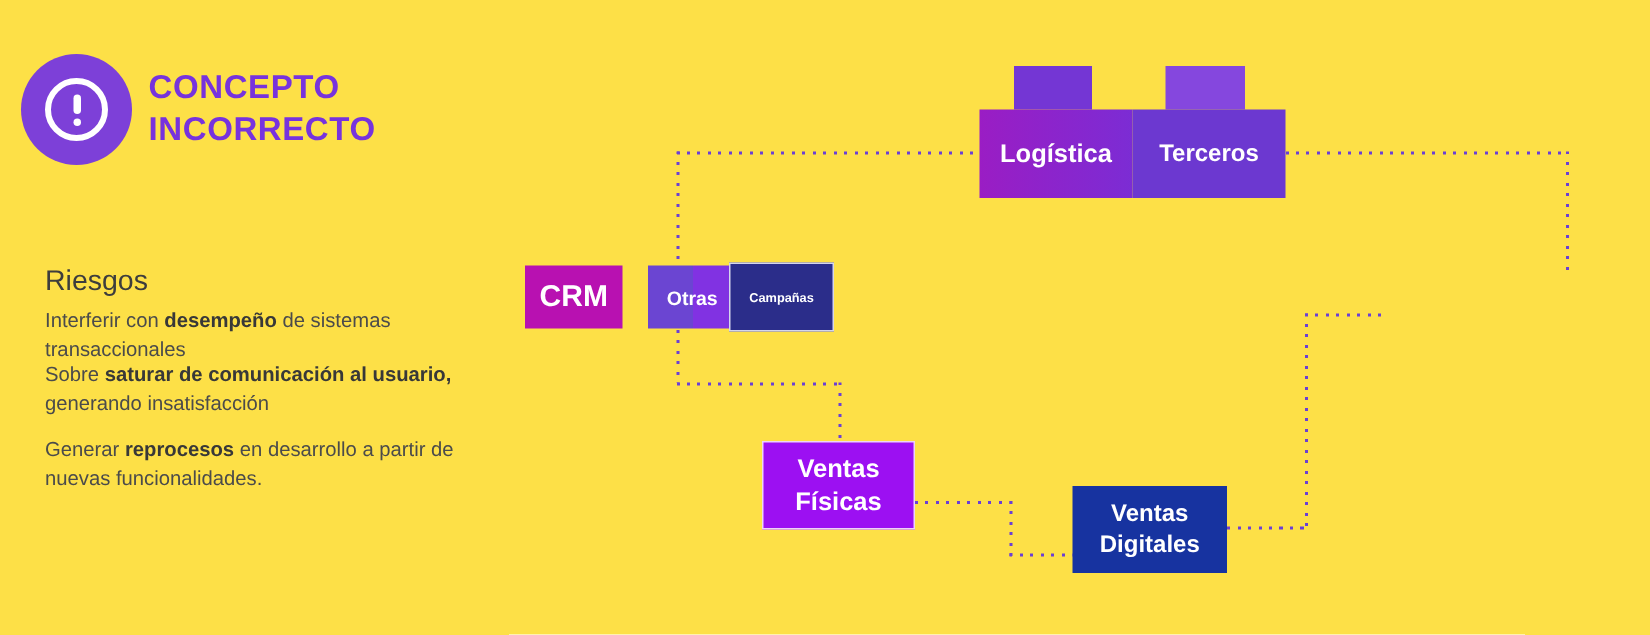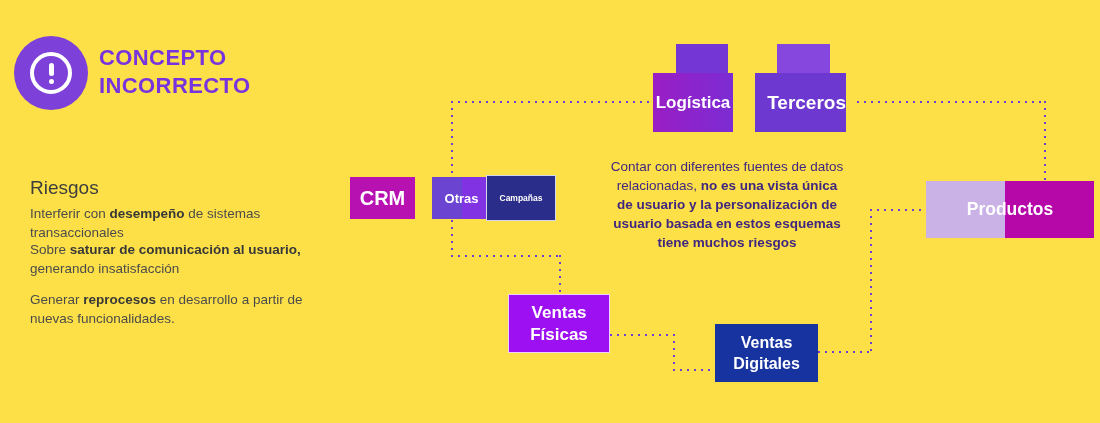--- a/index.html
+++ b/index.html
@@ -46,22 +46,22 @@
   .risk-3 { top: 290px; }
 
   
   .block {
     position: absolute; z-index: 2;
     display: flex; align-items: center; justify-content: center;
     color: #ffffff; font-weight: bold; text-align: center;
   }
   .stud { position: absolute; z-index: 2; }
 
-  .blk-logistica { left: 653px; top: 73px; width: 80px; height: 59px; font-size: 17px; }
-  .blk-terceros  { left: 755px; top: 73px; width: 91px; height: 59px; font-size: 19px; justify-content: flex-end; }
+  .blk-logistica { left: 653px; top: 73px; width: 102px; height: 59px; font-size: 17px; }
+  .blk-terceros  { left: 755px; top: 73px; width: 102px; height: 59px; font-size: 16px; }
   .stud-left     { left: 676px; top: 44px; width: 52px;  height: 29px; }
   .stud-right    { left: 777px; top: 44px; width: 53px;  height: 29px; }
 
   .blk-crm      { left: 350px; top: 177px; width: 65px; height: 42px; font-size: 20px; }
   .blk-otras    { left: 432px; top: 177px; width: 59px; height: 42px; font-size: 13px; }
   .blk-campanas { left: 486px; top: 175px; width: 70px; height: 46px; font-size: 8.5px;
                   border: 1px solid #d5d5ec; text-align: center; }
 
   .blk-ventas-fisicas  { left: 508px; top: 294px; width: 102px; height: 59px; font-size: 17px;
                          line-height: 22px; border: 1px solid #eed2fa; }
@@ -140,19 +140,15 @@
         <span style="display:block">Ventas</span>
         <span style="display:block">Físicas</span>
       </span>
   </div>
   <div class="block blk-ventas-digitales" style="background: rgb(23, 51, 160);">
     <span>
         <span style="display:block">Ventas</span>
         <span style="display:block">Digitales</span>
       </span>
   </div>
-  <div class="block blk-productos" style="background: linear-gradient(90deg, rgb(202, 178, 230) 0px, rgb(202, 178, 230) 47%, rgb(182, 7, 168) 47%);">
-      <span>Productos</span>
-    </div>
 
-  <div class="note"><span>Contar con diferentes fuentes de datos relacionadas, </span><b>no es una vista única de usuario y la personalización de usuario basada en estos esquemas tiene muchos riesgos</b></div>
 
 </div>
 
 </body></html>

